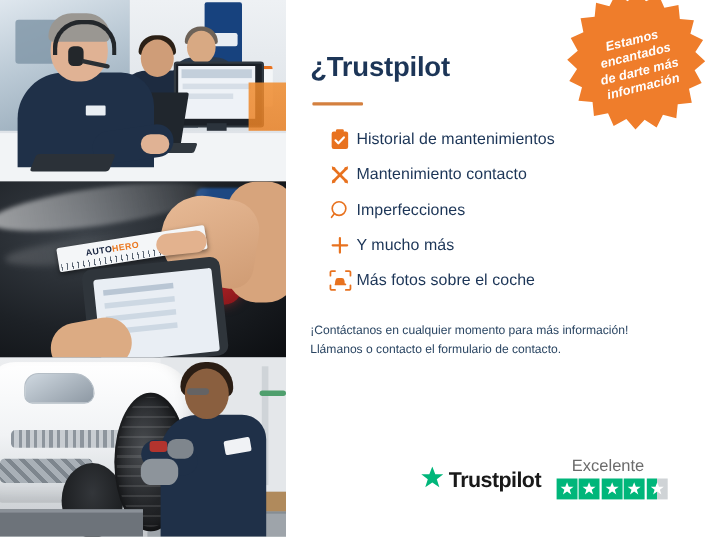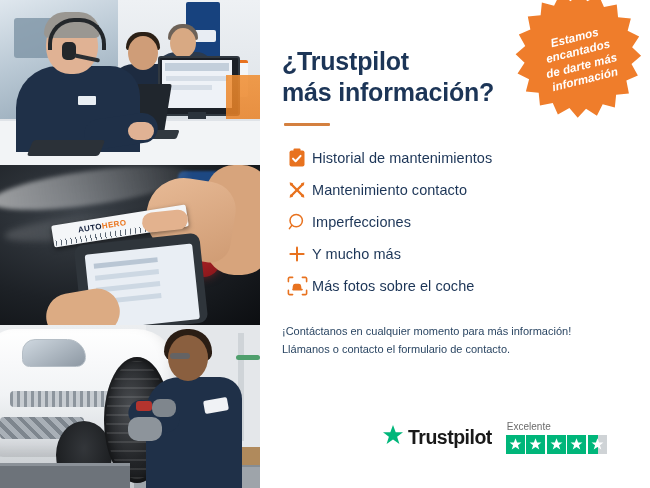--- a/index.html
+++ b/index.html
@@ -117,21 +117,21 @@
   .p3-lift{position:absolute;left:0;bottom:0;width:130px;height:22px;background:#6d737a;border-top:3px solid #8b9198;}
 
   
   .content{position:relative;flex:1;height:488px;padding:46px 24px 0 22px;box-sizing:border-box;}
 
   .headline{
     font-size:25px;line-height:1.22;font-weight:bold;color:#1c3557;margin:0;letter-spacing:-.2px;
   }
   .rule{width:46px;height:3px;background:#d4803f;margin:16px 0 16px 2px;border-radius:1px;}
 
-  .feature-list{list-style:none;margin:0;padding:0;}
+  .feature-list{list-style:none;margin:12px;padding:0;}
   .feature{display:flex;align-items:center;height:31px;margin-bottom:1px;}
   .feat-icon{width:30px;flex:0 0 30px;display:flex;align-items:center;justify-content:center;}
   .feat-label{font-size:14.5px;color:#1c3557;letter-spacing:.05px;}
 
   .contact{margin-top:22px;font-size:11px;line-height:1.62;color:#2b4663;}
   .contact div{white-space:nowrap;}
 
   
   .badge{
     position:absolute;right:7px;top:-9px;width:128px;height:128px;
@@ -145,21 +145,21 @@
   }
   .badge-head{margin-bottom:1px;}
   .badge-text{font-size:11.6px;font-weight:bold;line-height:1.24;text-align:center;
     font-style:italic;letter-spacing:.1px;width:104px;}
 
   
   .tp{position:absolute;left:122px;bottom:34px;display:flex;align-items:flex-end;gap:14px;}
   .tp-logo{display:flex;align-items:center;gap:4px;padding-bottom:4px;}
   .tp-logo-txt{font-size:19.5px;font-weight:bold;color:#191919;letter-spacing:-.5px;}
   .tp-right{display:flex;flex-direction:column;align-items:flex-start;}
-  .tp-excelente{font-size:10px;color:#6b6b6b;margin-bottom:3px;margin-left:1px;}
+  .tp-excelente{font-size:15px;color:#6b6b6b;margin-bottom:3px;margin-left:14px;}
   .tp-stars{display:flex;gap:1.5px;}
   .tp-star{width:19px;height:19px;background:#00b67a;display:flex;align-items:center;justify-content:center;}
   .tp-star.half{background:linear-gradient(90deg,#00b67a 50%,#cfd3d6 50%);}
   .tp-verified{margin-top:5px;display:flex;align-items:center;gap:3px;
     border:1px solid #bfe3d2;background:#f2faf6;border-radius:2px;padding:1px 5px 1px 3px;}
   .tp-verified-txt{font-size:7.2px;font-weight:bold;color:#1a5c42;letter-spacing:.2px;}
 </style>
 </head>
 <body>
 
@@ -245,21 +245,20 @@
       <div class="p3-tool"></div>
       <div class="p3-glove"></div>
       <div class="p3-lift"></div>
     </div>
   </div>
 
   <div class="content">
 
     <h1 class="headline">
       <span>¿Trustpilot</span><br>
-      <span>más información?</span>
     </h1>
 
     <div class="rule"></div>
 
     <ul class="feature-list">
 
       <li class="feature">
         <span class="feat-icon">
           <svg width="18" height="20" viewBox="0 0 18 20">
             <rect x="1.5" y="2.5" width="15" height="16" rx="2" fill="#e8721f"></rect>

